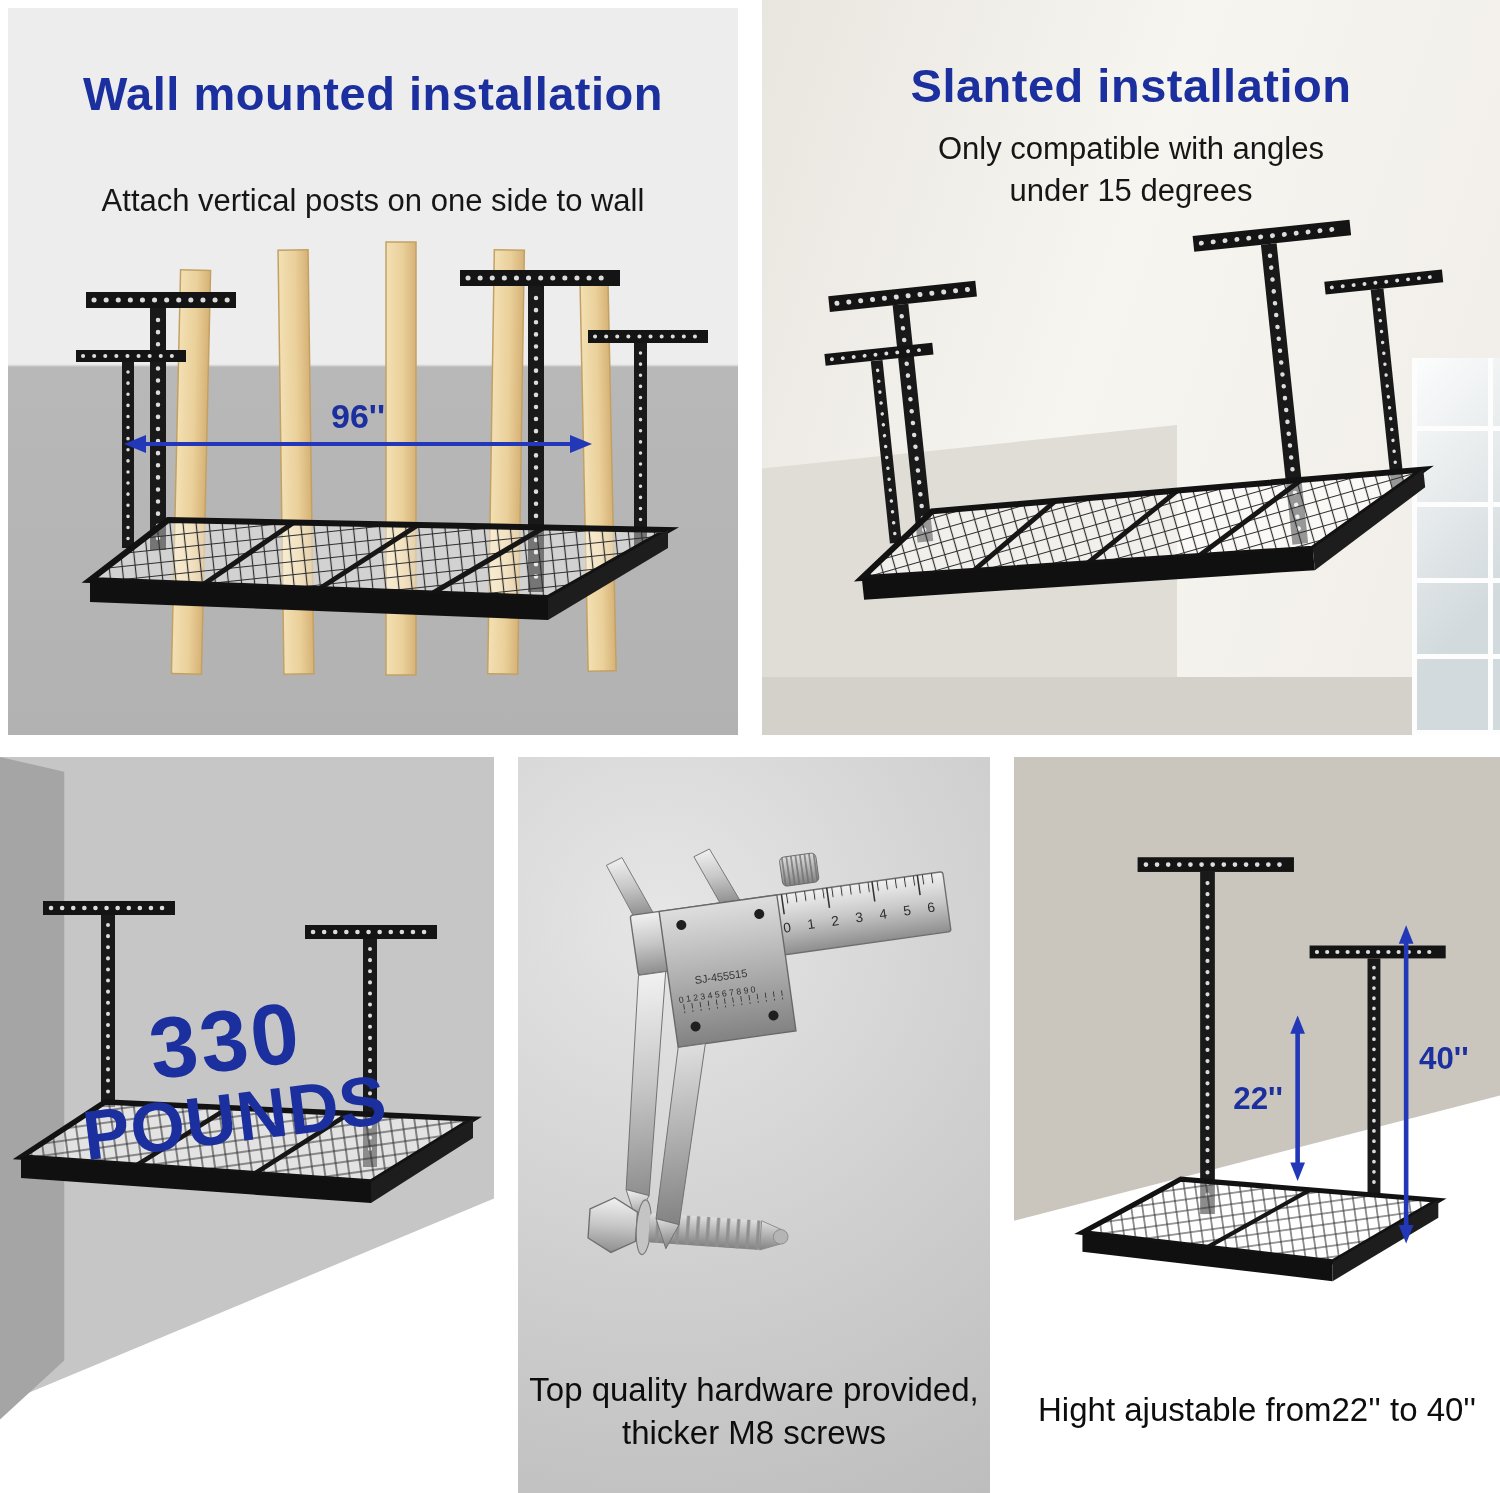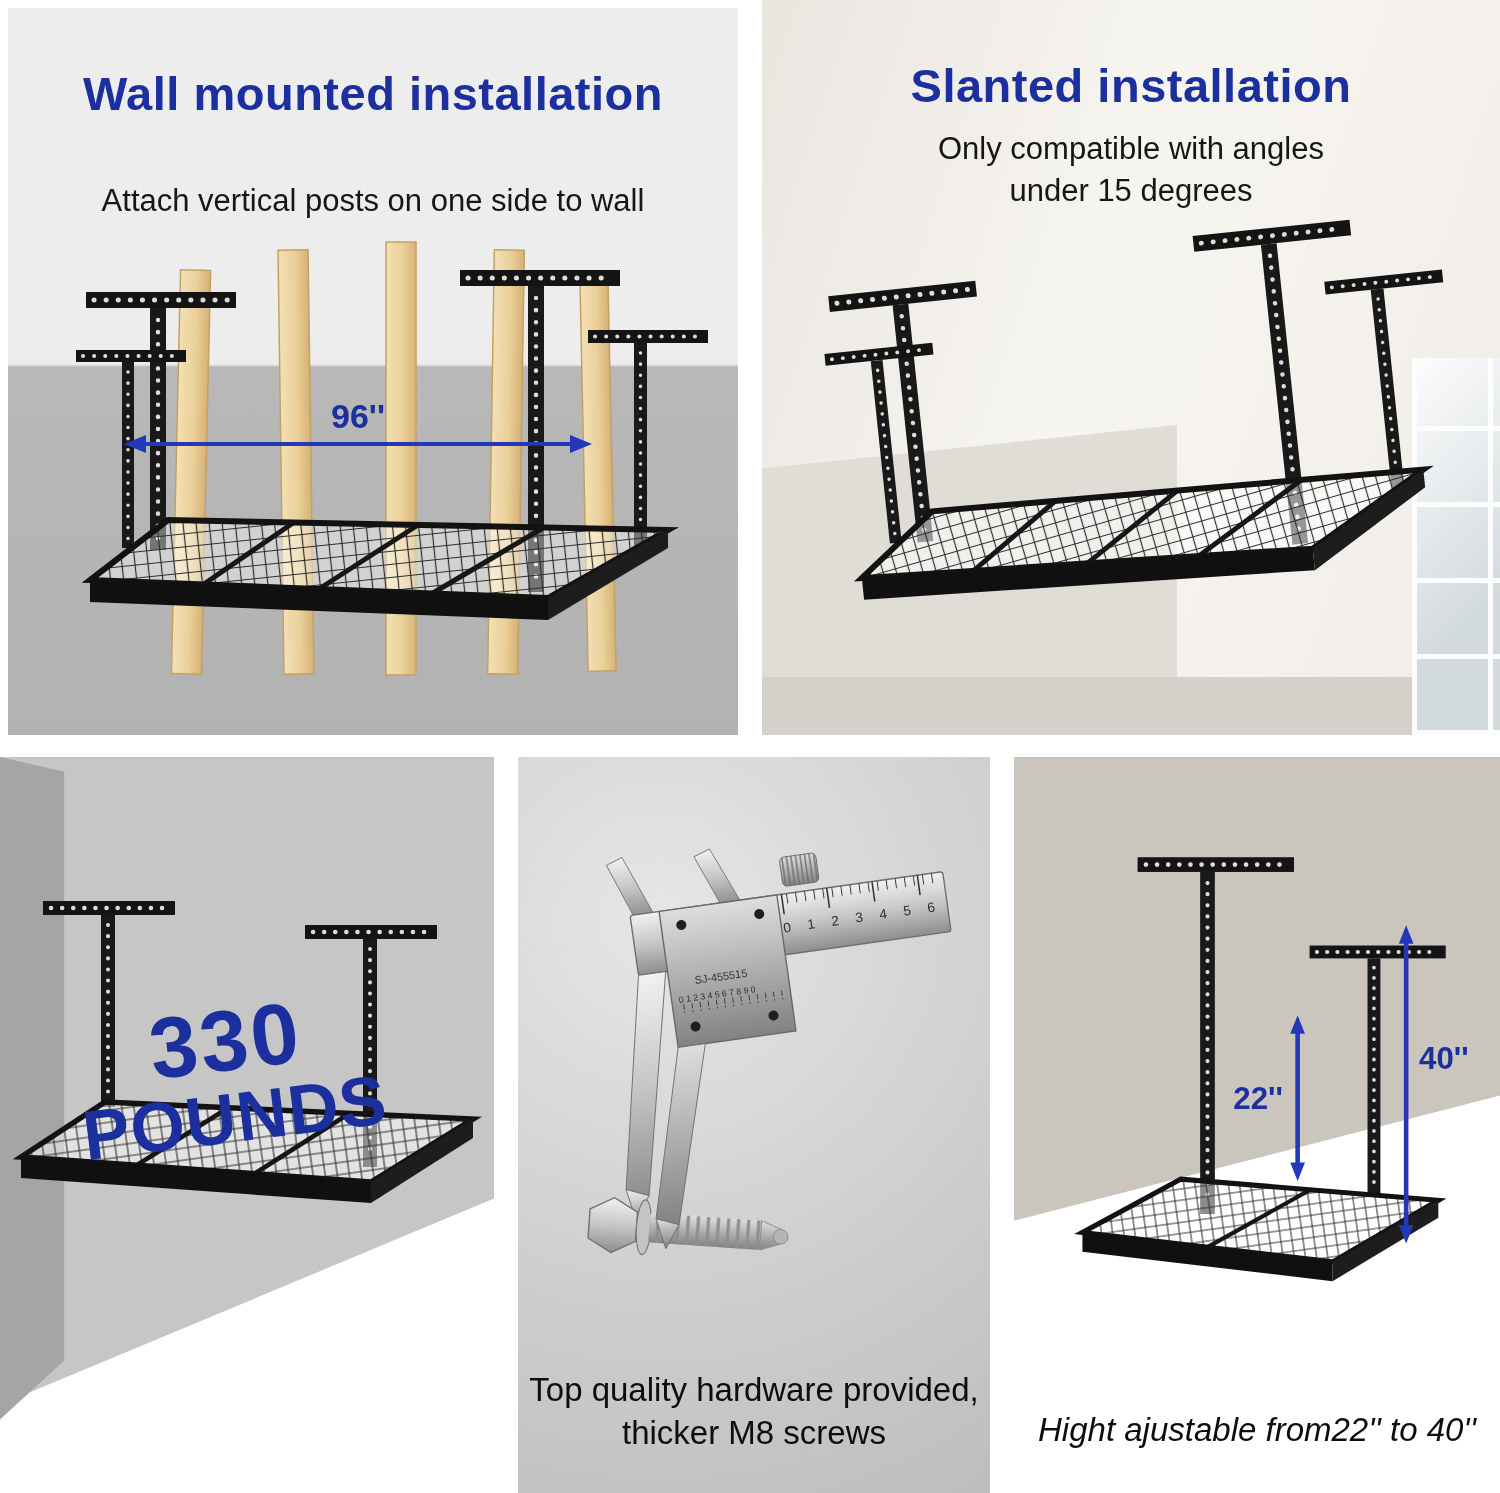--- a/index.html
+++ b/index.html
@@ -351,16 +351,16 @@
         <text x="276" y="296" text-anchor="end" font-size="34" font-weight="bold" fill="#1c2f9e">22''</text>
       </g>
       <g>
         <line x1="410" y1="110" x2="410" y2="428" stroke="#2238b8" stroke-width="5"></line>
         <polygon points="410,96 402,116 418,116" fill="#2238b8"></polygon>
         <polygon points="410,442 402,422 418,422" fill="#2238b8"></polygon>
         <text x="424" y="252" text-anchor="start" font-size="34" font-weight="bold" fill="#1c2f9e">40''</text>
       </g>
     </svg>
 
-    <div class="caption" style="top:652px;font-style:italic;">Hight ajustable from22'' to 40''</div>
+    <div class="caption" style="top:632px;">Hight ajustable from22'' to 40''</div>
   </div>
 
 </div>
 
 </body></html>

